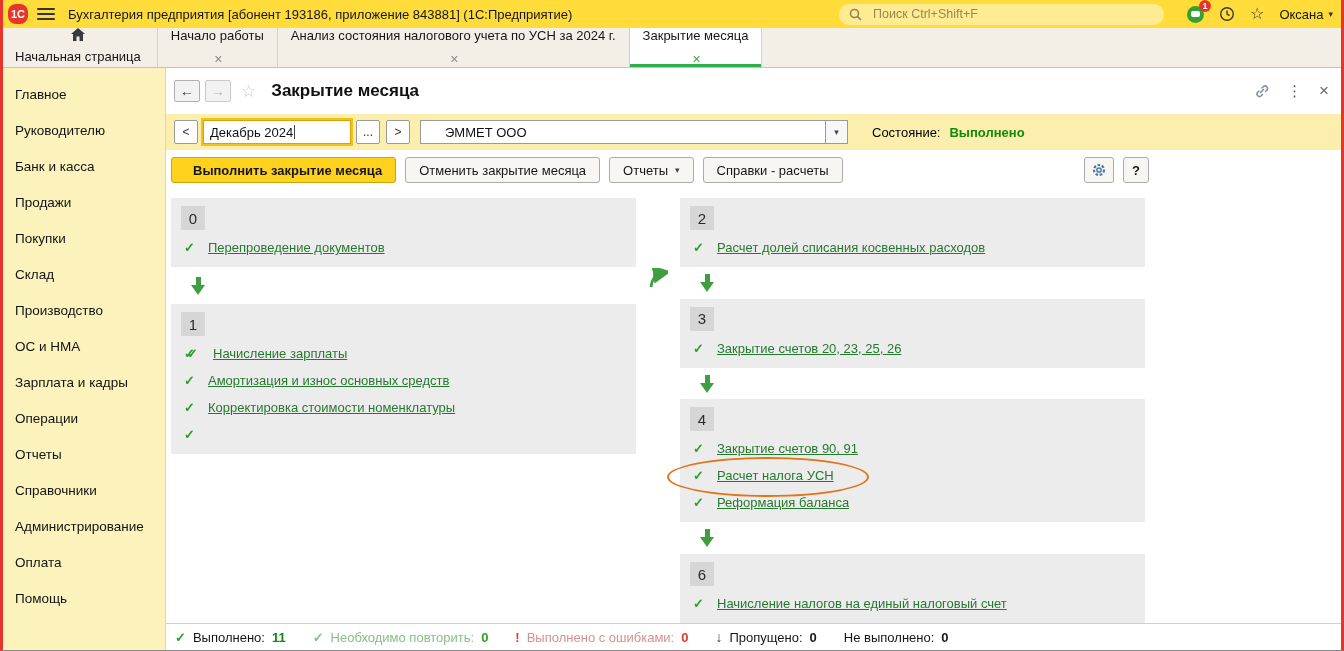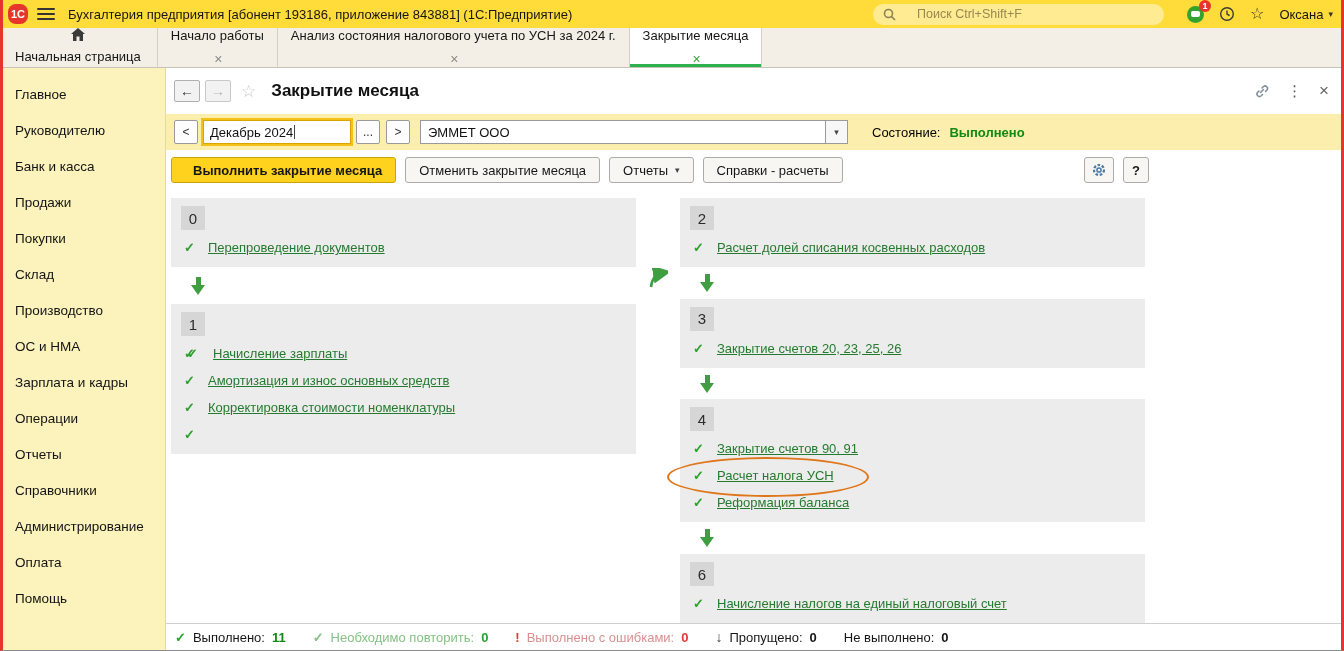--- a/index.html
+++ b/index.html
@@ -8,22 +8,22 @@
   .window { width:1344px; height:651px; display:flex; flex-direction:column; overflow:hidden;
             border-left:3px solid #e8352b; border-right:3px solid #e8352b; border-bottom:1px solid #8a8a8a; background:#fff; }
 
   
   .topbar { flex:0 0 28px; background:#ffdc3a; display:flex; align-items:center; padding:0 8px 0 5px; gap:9px; }
   .logo { width:20px; height:20px; background:#e8352b; border-radius:8px; color:#fff; font-size:11px; font-weight:bold;
           display:flex; align-items:center; justify-content:center; }
   .hamburger { width:18px; height:12px; display:flex; flex-direction:column; justify-content:space-between; cursor:pointer; }
   .hamburger i { display:block; height:2px; background:#333; border-radius:1px; }
   .app-title { font-size:13px; color:#161616; margin-left:4px; white-space:nowrap; }
-  .search { margin-left:auto; width:291px; height:21px; background:#ffeb92; border-radius:11px; display:flex; align-items:center;
-            gap:21px; padding:0 10px; }
+  .search { margin-left:auto; width:325px; height:21px; background:#ffeb92; border-radius:11px; display:flex; align-items:center;
+            gap:11px; padding:0 10px; }
   .search-ph { font-size:12.5px; color:#97894f; }
   .top-icons { display:flex; align-items:center; gap:15px; margin-left:14px; }
   .notif { position:relative; width:17px; height:17px; background:#35a12e; border-radius:50%; }
   .notif::before { content:''; position:absolute; left:4px; top:5px; width:9px; height:6px; background:#fff; border-radius:2px; }
   .badge { position:absolute; top:-6px; right:-7px; min-width:12px; height:12px; background:#e8352b; color:#fff; font-size:9px;
            font-weight:bold; border-radius:6px; display:flex; align-items:center; justify-content:center; padding:0 2px; }
   .ticon { color:#333; font-size:16px; line-height:1; cursor:pointer; display:flex; align-items:center; }
   .user { display:flex; align-items:center; gap:5px; font-size:13px; color:#161616; cursor:pointer; }
   .chev { font-size:9px; color:#333; }
 
@@ -57,21 +57,21 @@
   
   .period-band { flex:0 0 36px; background:#fcefad; display:flex; align-items:center; padding:0 10px 0 8px; }
   .sm-btn { width:24px; height:24px; border:1px solid #9a9a9a; background:#fdfdfd; border-radius:2px; font-size:12px; color:#333;
             display:flex; align-items:center; justify-content:center; cursor:pointer; }
   .period-input { width:148px; height:24px; background:#fff; border:1px solid #d7a400; outline:2px solid #f2c21b;
                   display:flex; align-items:center; padding:0 6px; font-size:13px; color:#111; margin:0 5px; cursor:text; }
   .period-input::after { content:''; width:1px; height:14px; background:#444; margin-left:1px; }
   .dots-btn { margin-right:6px; }
   .org-combo { width:428px; height:24px; background:#fff; border:1px solid #9a9a9a; display:flex; align-items:stretch;
                margin-left:10px; cursor:pointer; }
-  .org-value { flex:1; display:flex; align-items:center; padding:0 7px; font-size:13px; color:#111; }
+  .org-value { flex:1; display:flex; align-items:center; padding:0 24px; font-size:13px; color:#111; }
   .combo-btn { width:22px; border-left:1px solid #9a9a9a; background:#f7f7f7; display:flex; align-items:center;
                justify-content:center; font-size:9px; color:#444; }
   .status { margin-left:24px; display:flex; gap:9px; font-size:13px; align-items:center; }
   .status-value { color:#128912; font-weight:bold; }
 
   
   .toolbar { flex:0 0 40px; display:flex; align-items:center; gap:9px; padding-left:5px; width:983px; }
   .btn { height:26px; border:1px solid #ababab; background:#f7f6f2; border-radius:3px; padding:0 13px; font-size:13px;
          color:#161616; display:flex; align-items:center; cursor:pointer; white-space:nowrap; }
   .btn.primary { background:#ffd21e; border-color:#c9a60a; font-weight:bold;padding-left:21px; }

